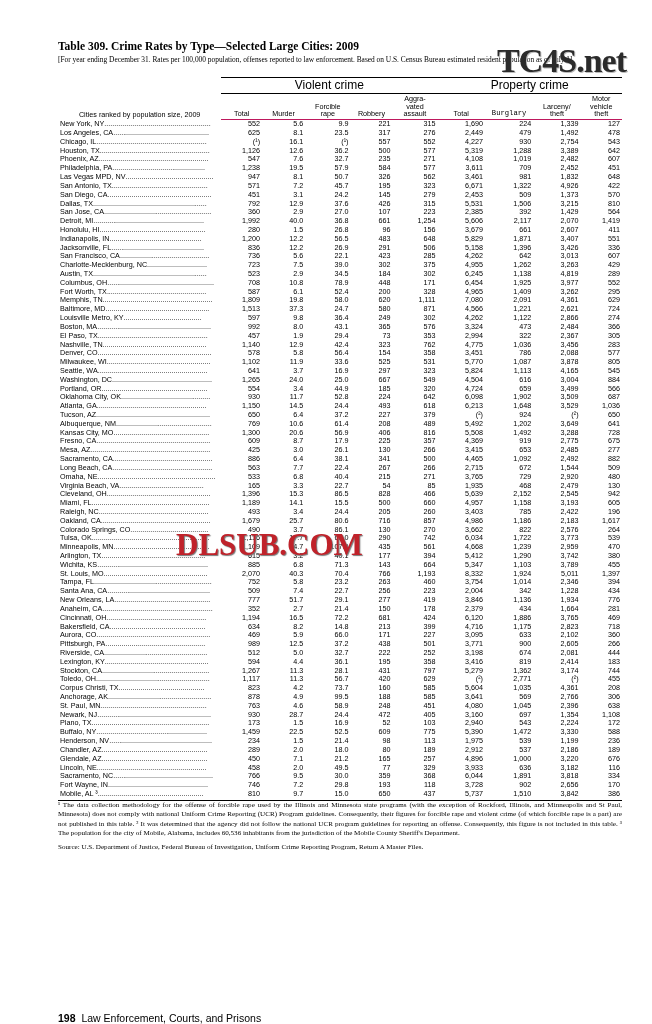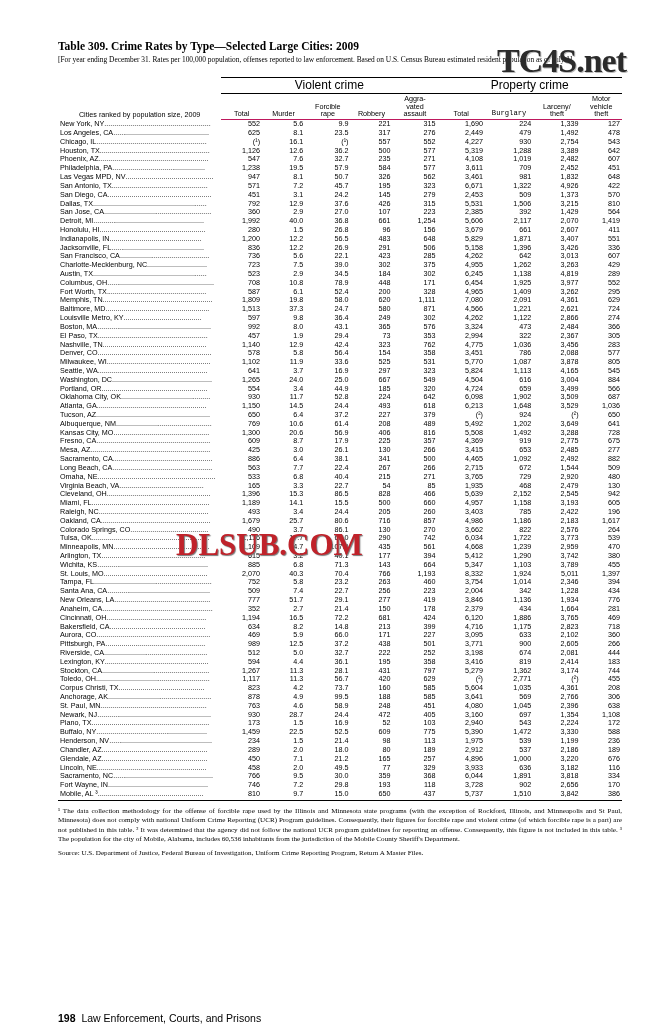--- a/index.html
+++ b/index.html
@@ -94,21 +94,21 @@
   .col-b{width:46px;font-family:Liberation Mono, monospace;}
   .col-l{width:46px;}
   .col-mv{width:40px;}
   .dots{
     display:inline-block;
     overflow:hidden;
     white-space:nowrap;
     vertical-align:bottom;
   }
   .footnotes{
-    margin:6px 0 0 28px;
+    margin:0 0 0 28px;
     font-size:7.1px;
     line-height:1.33;
     max-width:566px;
     text-align:justify;
   }
   .source{
     margin:5px 0 0 28px;
     font-size:7.1px;
     max-width:566px;
   }

